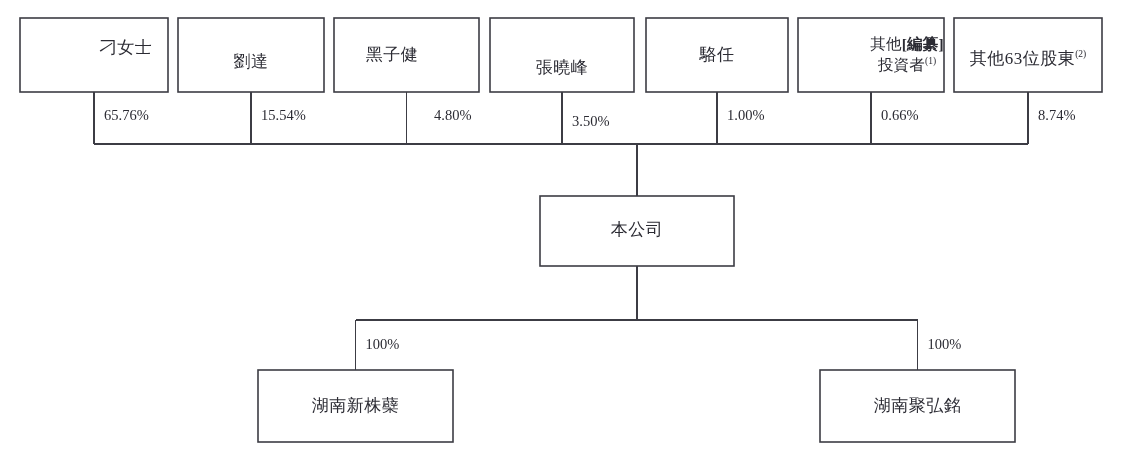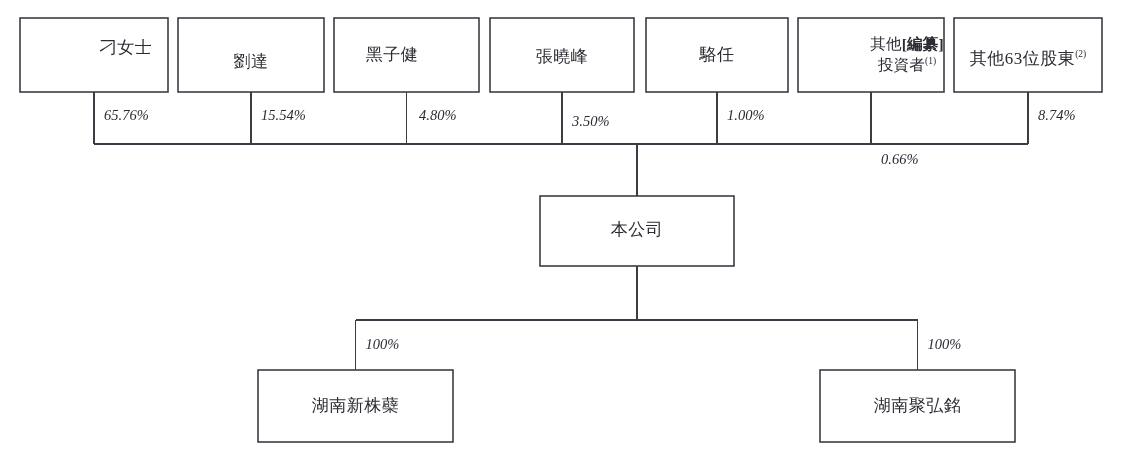--- a/index.html
+++ b/index.html
@@ -66,21 +66,20 @@
     vertical-align: super;
     letter-spacing: 0;
   }
   .pct-label {
     position: absolute;
     font-family: "Liberation Serif", "DejaVu Serif", serif;
     font-size: 14.5px;
     color: #2b2b33;
     white-space: nowrap;
     pointer-events: none;
-    font-style: italic;
   }
   .hit {
     position: absolute;
     background: transparent;
   }
 </style>
 </head>
 <body>
 
 <div id="chart-root">
@@ -116,30 +115,30 @@
   </svg>
 
   <div id="labels-layer">
       <div class="node-label" style="left: 20px; top: 18px; width: 148px; height: 60px; margin-left: 32px;"><div>刁女士</div></div>
       <div class="pct-label" style="left: 104px; top: 107px;">65.76%</div>
       <div class="hit" style="left: 20px; top: 18px; width: 148px; height: 74px;"></div>
       <div class="node-label" style="left: 178px; top: 18px; width: 146px; height: 88px;"><div>劉達</div></div>
       <div class="pct-label" style="left: 261px; top: 107px;">15.54%</div>
       <div class="hit" style="left: 178px; top: 18px; width: 146px; height: 74px;"></div>
       <div class="node-label" style="left: 334px; top: 18px; width: 116px; height: 74px;"><div>黑子健</div></div>
-      <div class="pct-label" style="left: 419px; top: 107px;">4.80%</div>
+      <div class="pct-label" style="left: 434px; top: 107px;">4.80%</div>
       <div class="hit" style="left: 334px; top: 18px; width: 145px; height: 74px;"></div>
-      <div class="node-label" style="left: 490px; top: 20px; width: 144px; height: 74px;"><div>張曉峰</div></div>
+      <div class="node-label" style="left: 490px; top: 31px; width: 144px; height: 74px;"><div>張曉峰</div></div>
       <div class="pct-label" style="left: 572px; top: 107px; margin-top: 6px;">3.50%</div>
       <div class="hit" style="left: 490px; top: 18px; width: 144px; height: 74px;"></div>
       <div class="node-label" style="left: 646px; top: 18px; width: 142px; height: 74px; text-align: center;"><div>駱任</div></div>
       <div class="pct-label" style="left: 727px; top: 107px; text-align: center;">1.00%</div>
       <div class="hit" style="left: 646px; top: 18px; width: 142px; height: 74px;"></div>
       <div class="node-label two-line" style="left: 798px; top: 18px; width: 146px; height: 74px;"><div>其他<b>[編纂]</b><br>投資者<sup>(1)</sup></div></div>
-      <div class="pct-label" style="left: 881px; top: 107px; margin-top: 44px;">0.66%</div>
+      <div class="pct-label" style="left: 881px; top: 107px;">0.66%</div>
       <div class="hit" style="left: 798px; top: 18px; width: 146px; height: 74px;"></div>
       <div class="node-label" style="left: 954px; top: 18px; width: 148px; height: 83px;"><div>其他63位股東<sup>(2)</sup></div></div>
       <div class="pct-label" style="left: 1038px; top: 107px;">8.74%</div>
       <div class="hit" style="left: 954px; top: 18px; width: 148px; height: 74px;"></div>
       <div class="node-label" style="left: 540px; top: 196px; width: 194px; height: 68px;">本公司</div>
       <div class="hit" style="left: 540px; top: 196px; width: 194px; height: 70px;"></div>
       <div class="node-label" style="left: 258px; top: 370px; width: 195px; height: 72px;">湖南新株蘗</div>
       <div class="pct-label" style="left: 365.5px; top: 336px;">100%</div>
       <div class="hit" style="left: 258px; top: 370px; width: 195px; height: 72px;"></div>
       <div class="node-label" style="left: 820px; top: 370px; width: 195px; height: 72px;">湖南聚弘銘</div>

